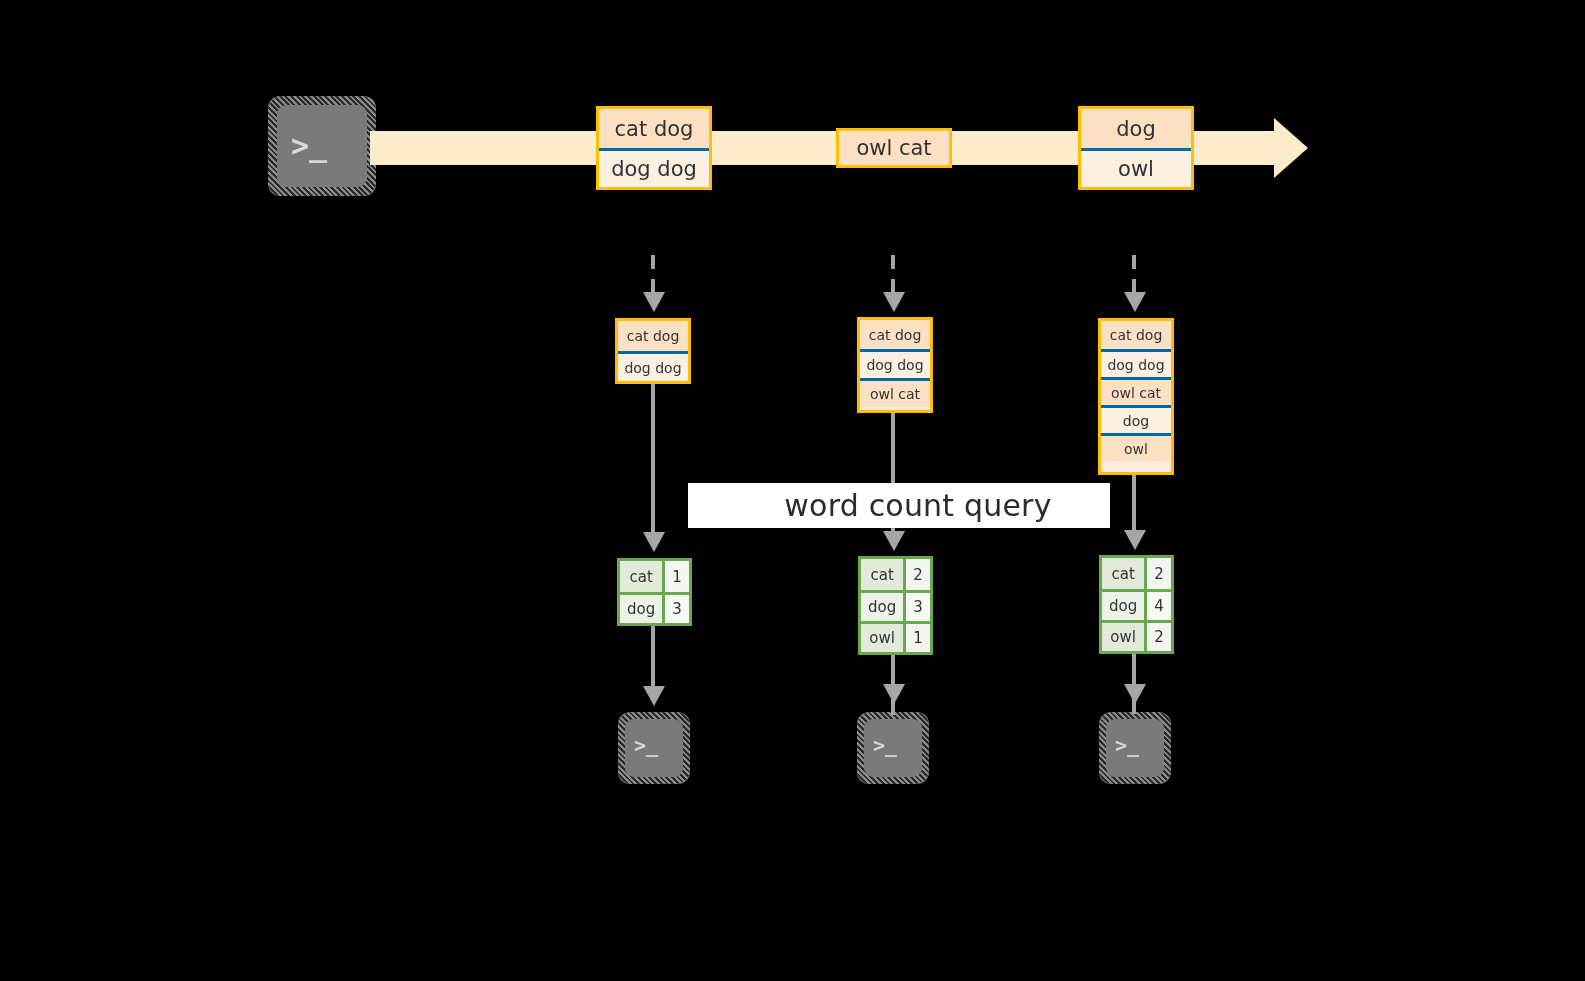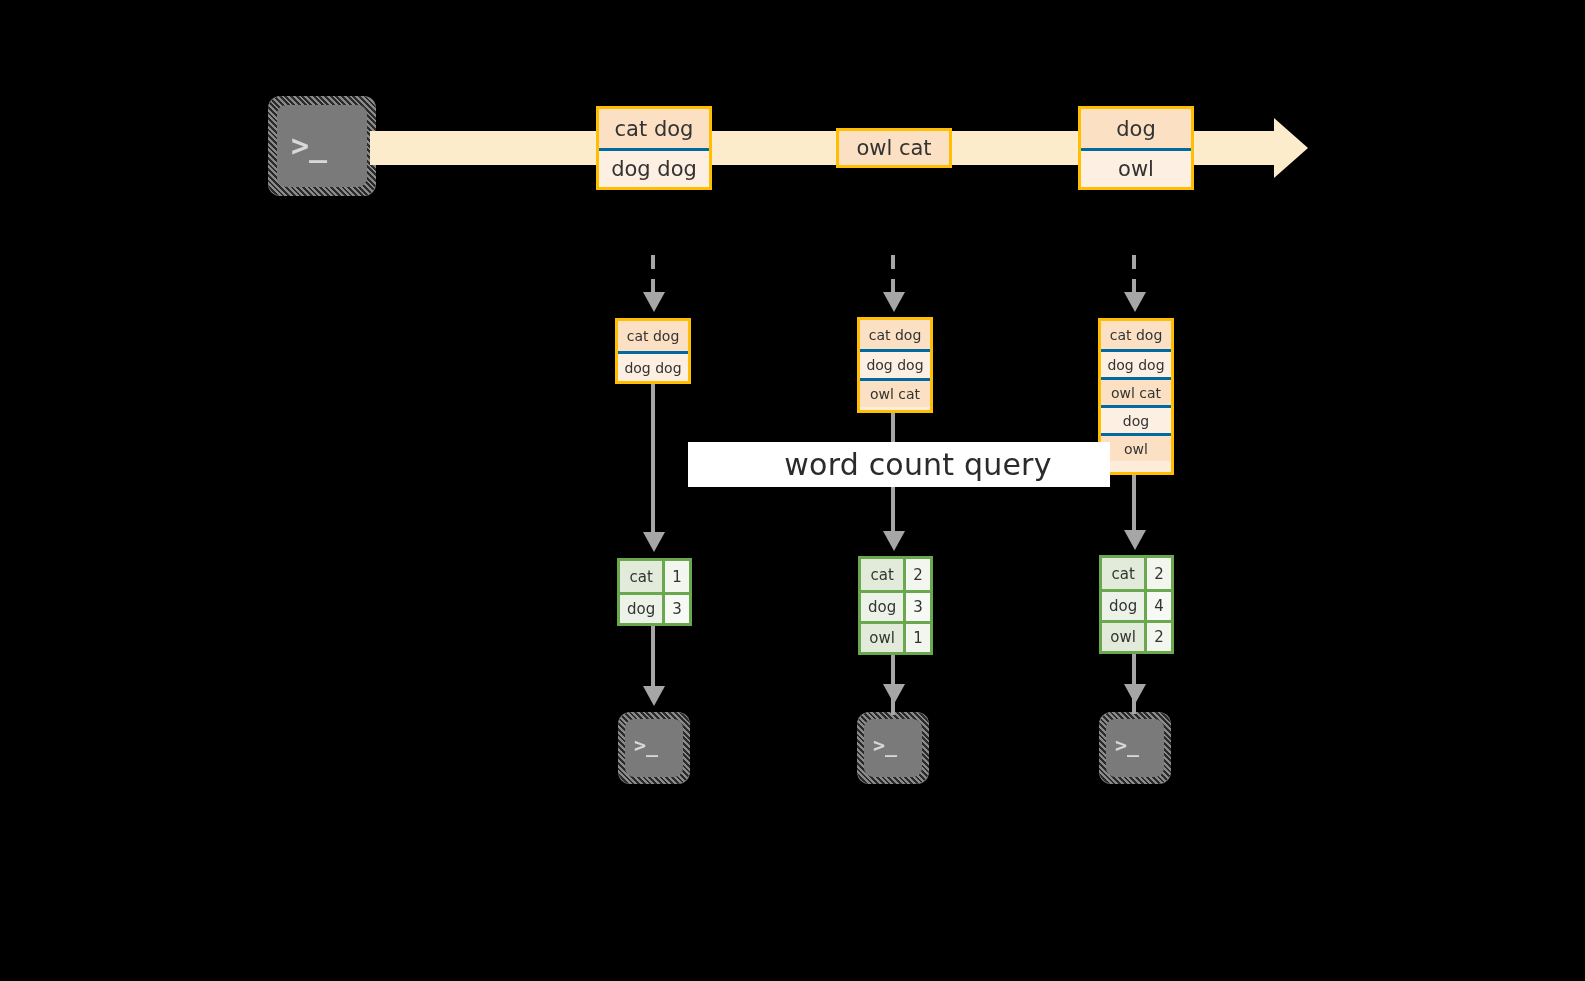--- a/index.html
+++ b/index.html
@@ -288,17 +288,17 @@
   <div class="vline" style="left:1132px; top:654px; height:60px;"></div>
   <div class="ahead" style="left:1124px; top:684px;"></div>
 
   <div class="term" style="left:1099px; top:712px; width:72px; height:72px; border:0;">
     <div class="term-hatch"></div>
     <div class="term-inner" style="left:7px; top:7px; right:7px; bottom:7px;">
       <div class="term-glyph" style="left:9px; top:16px; font-size:20px;">&gt;_</div>
     </div>
   </div>
 
-  <div class="banner" style="left:688px; top:442px; width:422px; height:45px;">
+  <div class="banner" style="left:688px; top:483px; width:422px; height:45px;">
     <span class="banner-label" style="margin-left:38px;">word count query</span>
   </div>
 
 </div>
 
 </body></html>

